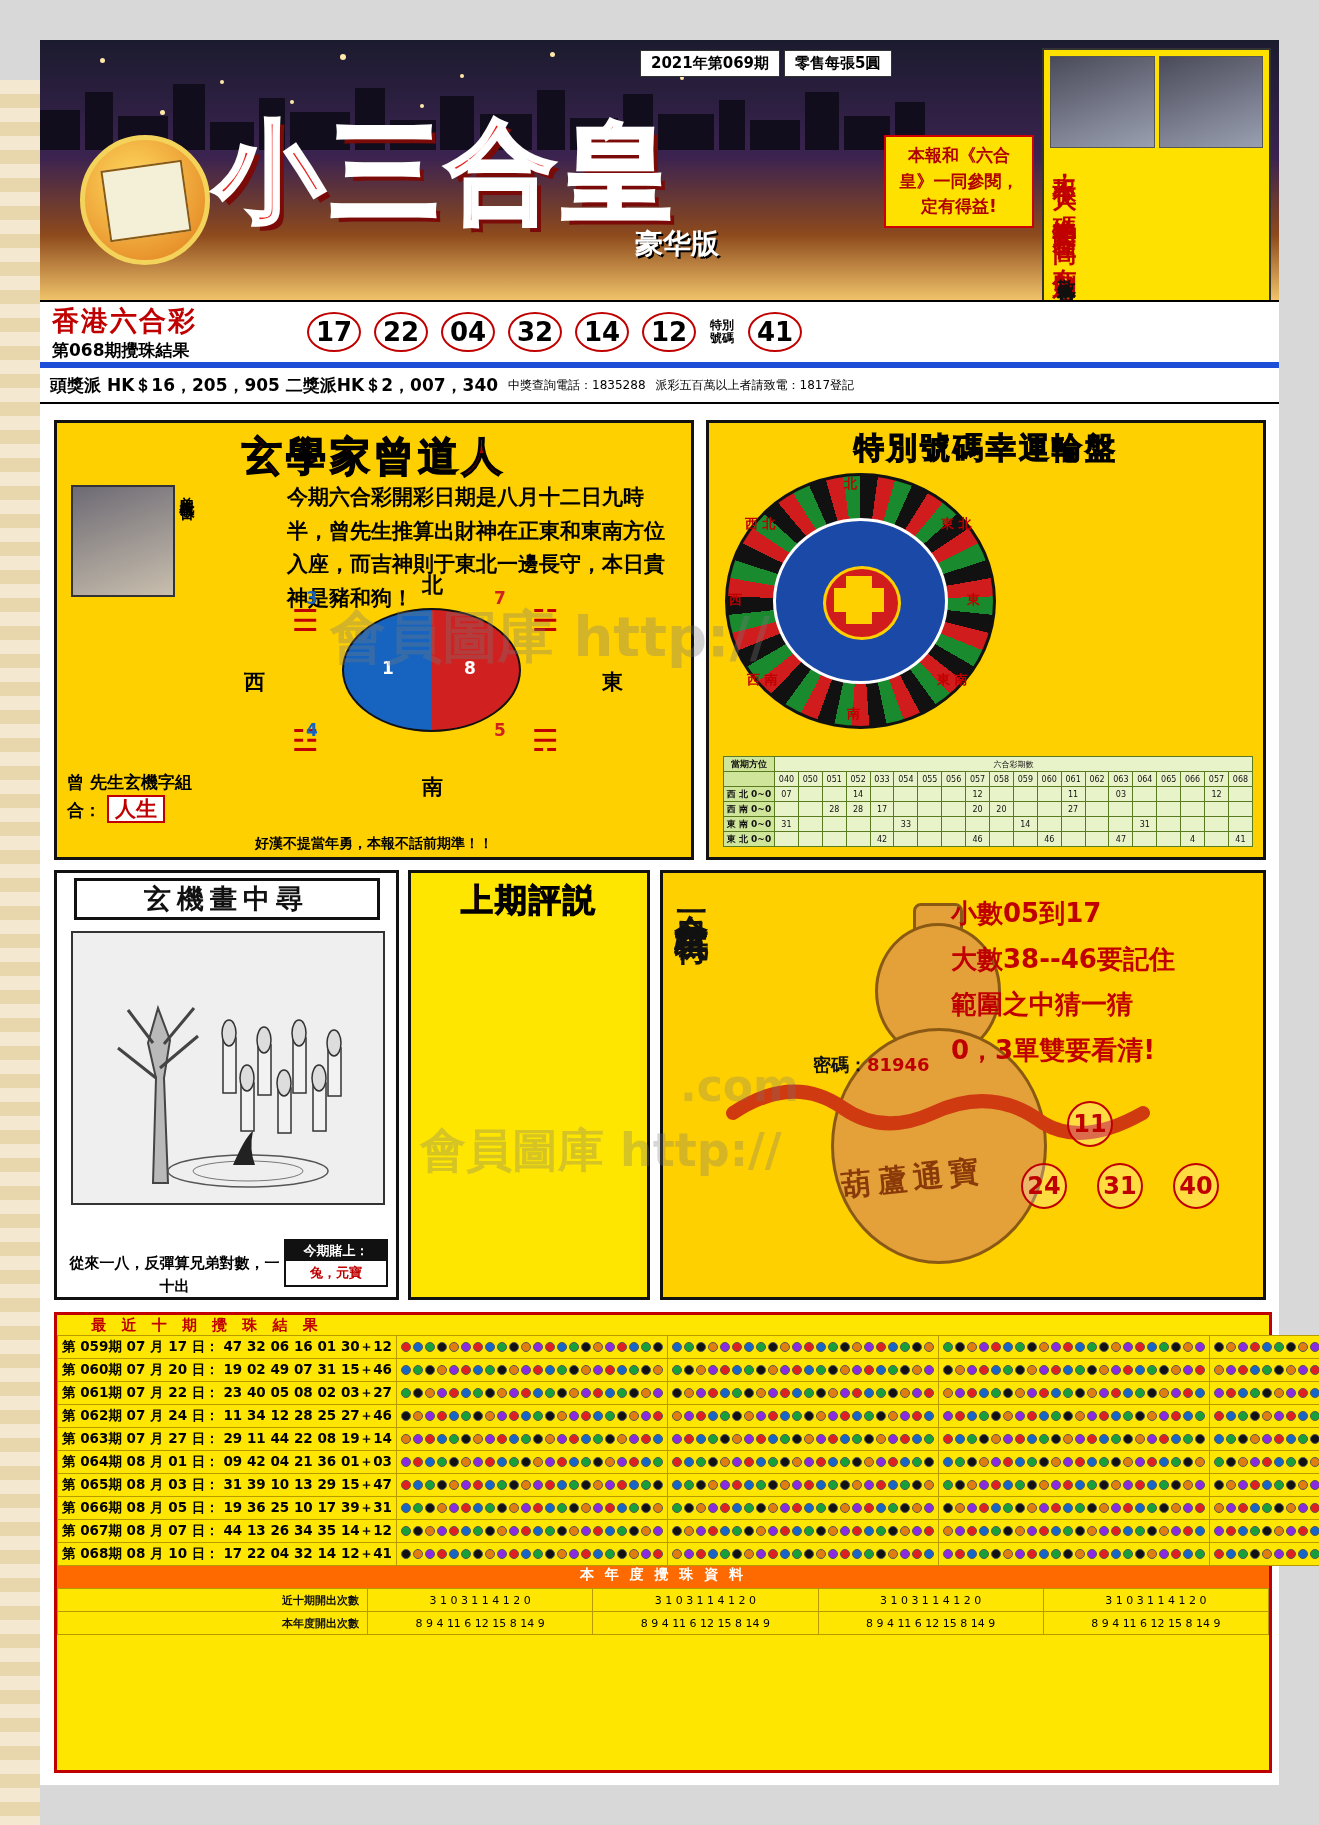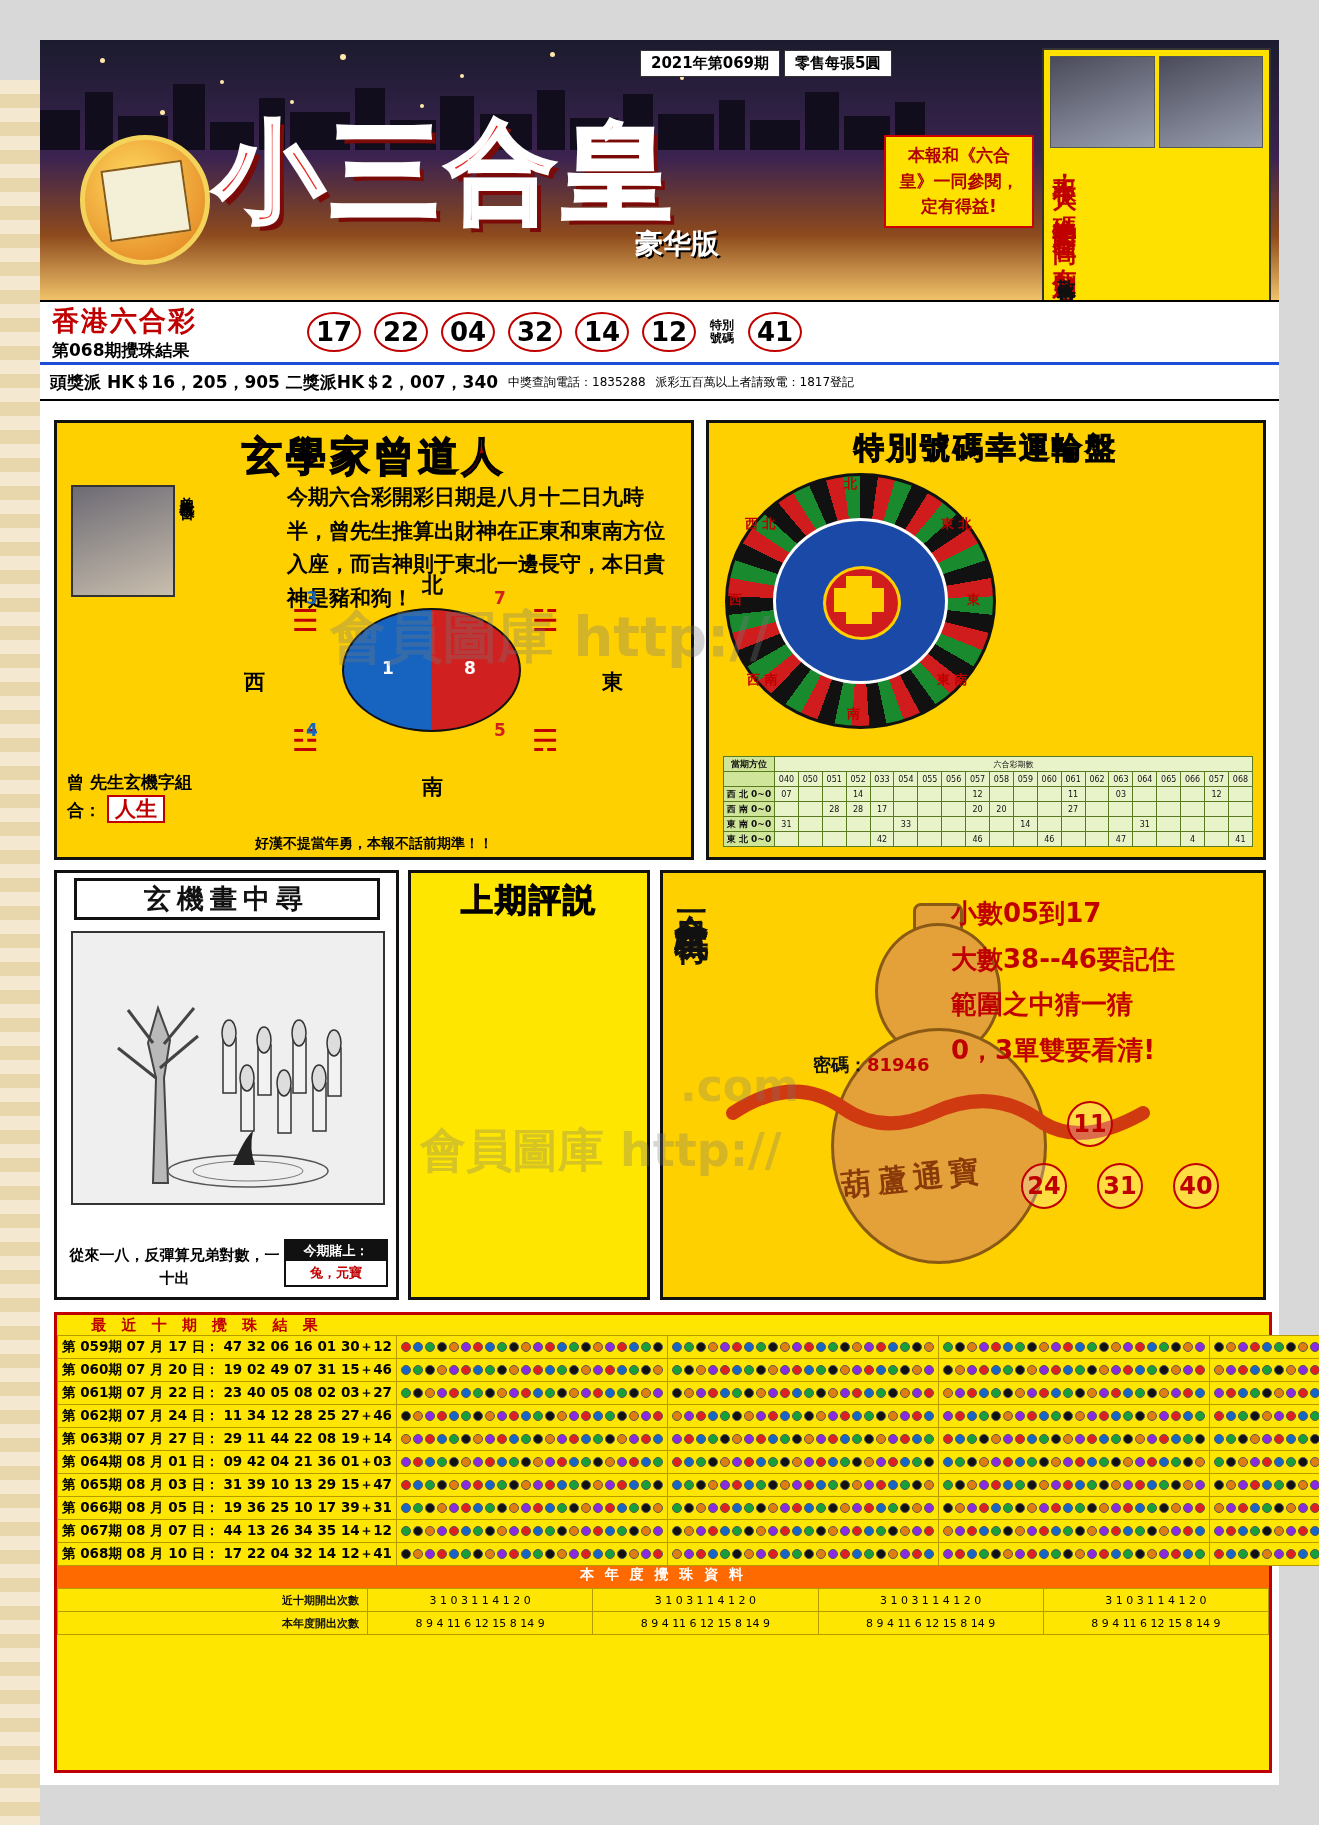--- a/index.html
+++ b/index.html
@@ -35,21 +35,21 @@
       font-size:17px;line-height:1.5;padding:6px 8px;font-weight:bold;text-align:center;}
   .mast-right{position:absolute;right:8px;top:8px;width:225px;height:600px;background:#ffe100;border:2px solid #333;}
   .mr-photos{display:flex;gap:4px;padding:6px;}
   .mr-photos div{flex:1;height:90px;background:linear-gradient(160deg,#4a4a5a,#9aa0b0);border:1px solid #555;}
   .mr-text{writing-mode:vertical-rl;text-orientation:upright;font-size:19px;color:#111;font-weight:bold;
       padding:4px 6px;letter-spacing:3px;height:440px;display:flex;gap:2px;}
   .mr-text span{line-height:1.15;}
   .mr-red{color:#c00000;font-size:24px;}
 
   
-  .resultbar{position:relative;height:60px;background:#ffffff;border-top:2px solid #000;border-bottom:3px solid #1d4ed8;
+  .resultbar{position:relative;height:60px;background:#ffffff;border-top:2px solid #000;border-bottom:6px solid #1d4ed8;
      display:flex;align-items:center;}
   .rb-left{width:255px;padding-left:12px;}
   .rb-left .t1{font-size:27px;color:#c00000;font-weight:bold;letter-spacing:2px;}
   .rb-left .t2{font-size:17px;color:#000;font-weight:bold;}
   .balls{display:flex;align-items:center;gap:13px;}
   .ball{width:50px;height:36px;border:2px solid #c00000;border-radius:50%;display:flex;align-items:center;justify-content:center;
      font-size:26px;font-weight:bold;color:#000;background:#fff;}
   .sp-label{font-size:12px;color:#000;line-height:1.05;font-weight:bold;text-align:center;width:26px;}
   .prizeline{height:34px;border-bottom:2px solid #000;display:flex;align-items:center;font-size:17px;font-weight:bold;padding-left:10px;gap:10px;}
   .prizeline .small{font-size:12px;font-weight:normal;}
@@ -95,21 +95,21 @@
   .secB .rtext{position:absolute;right:10px;top:50px;width:170px;font-size:18px;line-height:1.65;color:#000;font-weight:bold;}
   .minitable{position:absolute;left:14px;bottom:10px;width:530px;border-collapse:collapse;font-size:8px;background:#e9f3c9;}
   .minitable td,.minitable th{border:1px solid #5a7a20;height:14px;text-align:center;color:#111;padding:0;}
   .minitable .lab{background:#cfe59a;font-weight:bold;font-size:9px;width:50px;}
 
   
   .secC{left:14px;top:830px;width:345px;height:430px;background:#fff;border:3px solid #111;}
   .secC .title{margin:5px auto;width:300px;text-align:center;font-size:27px;font-weight:bold;color:#111;letter-spacing:6px;border:3px solid #111;}
   .pic{position:absolute;left:14px;top:58px;width:310px;height:270px;background:#efefef;border:2px solid #333;overflow:hidden;}
   .pic .tree{position:absolute;left:25px;top:15px;width:120px;height:240px;}
-  .secC .cap{position:absolute;left:10px;bottom:8px;width:215px;font-size:15px;font-weight:bold;text-align:center;line-height:1.5;}
+  .secC .cap{position:absolute;left:10px;bottom:0;width:215px;font-size:15px;font-weight:bold;text-align:center;line-height:1.5;}
   .secC .tagbox{position:absolute;right:8px;bottom:10px;width:100px;border:2px solid #111;font-size:13px;text-align:center;}
   .secC .tagbox .tt{background:#111;color:#fff;font-weight:bold;padding:1px 0;}
   .secC .tagbox .vv{color:#c00000;font-weight:bold;padding:3px 0;}
 
   
   .secD{left:368px;top:830px;width:242px;height:430px;background:#ffe600;border:3px solid #111;}
   .secD .title{margin:6px auto 2px;text-align:center;font-size:32px;font-weight:bold;color:#c00000;-webkit-text-stroke:1.2px #000;letter-spacing:2px;}
   .secD .body{padding:8px 10px;font-size:16px;line-height:2.0;font-weight:bold;color:#111;}
 
   

